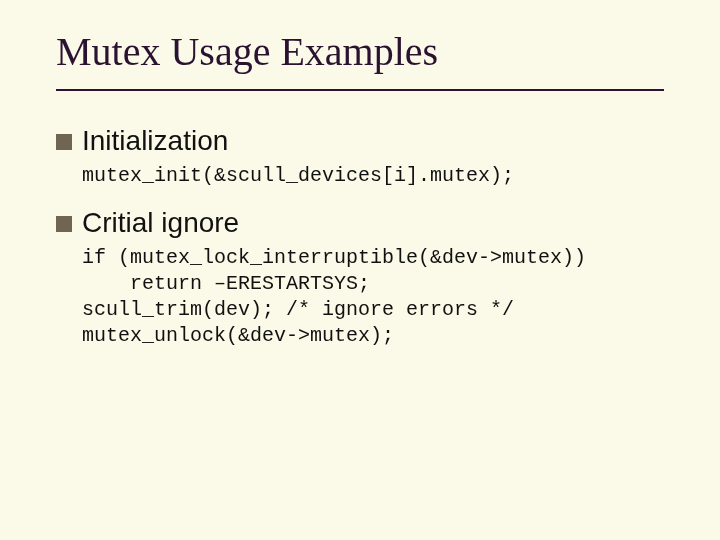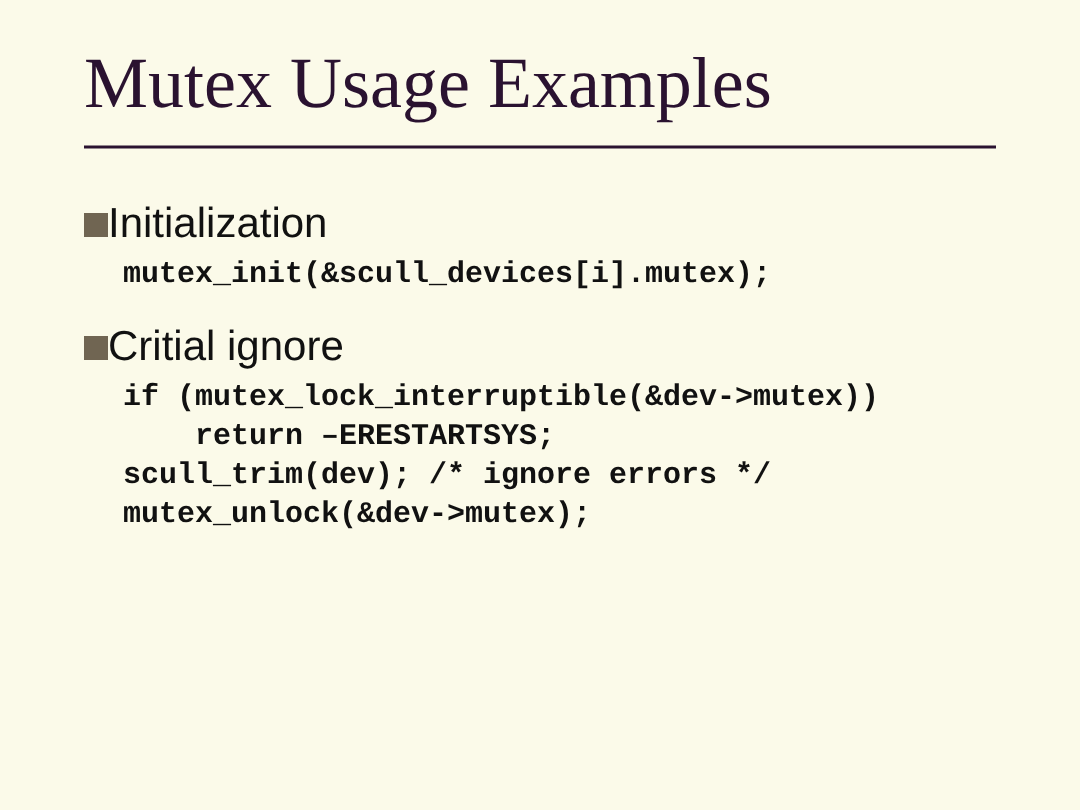--- a/index.html
+++ b/index.html
@@ -14,55 +14,56 @@
   }
   .slide {
     position: relative;
     width: 720px;
     height: 540px;
     box-sizing: border-box;
     padding: 28px 56px 40px 56px;
   }
   .title {
     font-family: "Times New Roman", Times, serif;
-    font-size: 48px;
+    font-size: 40px;
     font-weight: 400;
     color: #2a1230;
     margin: 0 0 8px 0;
     padding-bottom: 6px;
   }
   .title-rule {
     border: none;
     border-top: 2px solid #2a1230;
     margin: 0 0 34px 0;
   }
   .item {
     margin-bottom: 6px;
   }
   .heading-row {
     display: flex;
     align-items: center;
+    gap: 10px;
     margin-bottom: 6px;
   }
   .bullet {
     width: 16px;
     height: 16px;
     background: #706552;
     flex: 0 0 auto;
     margin-top: 2px;
   }
   .heading-text {
     font-size: 28px;
     font-weight: 400;
     color: #111;
   }
   .code {
     font-family: "Courier New", Courier, monospace;
     font-size: 20px;
-    font-weight: bold;
+    font-weight: normal;
     color: #111;
     white-space: pre;
     line-height: 1.3;
     margin-left: 26px;
     margin-bottom: 18px;
   }
 </style>
 </head>
 <body>
 

